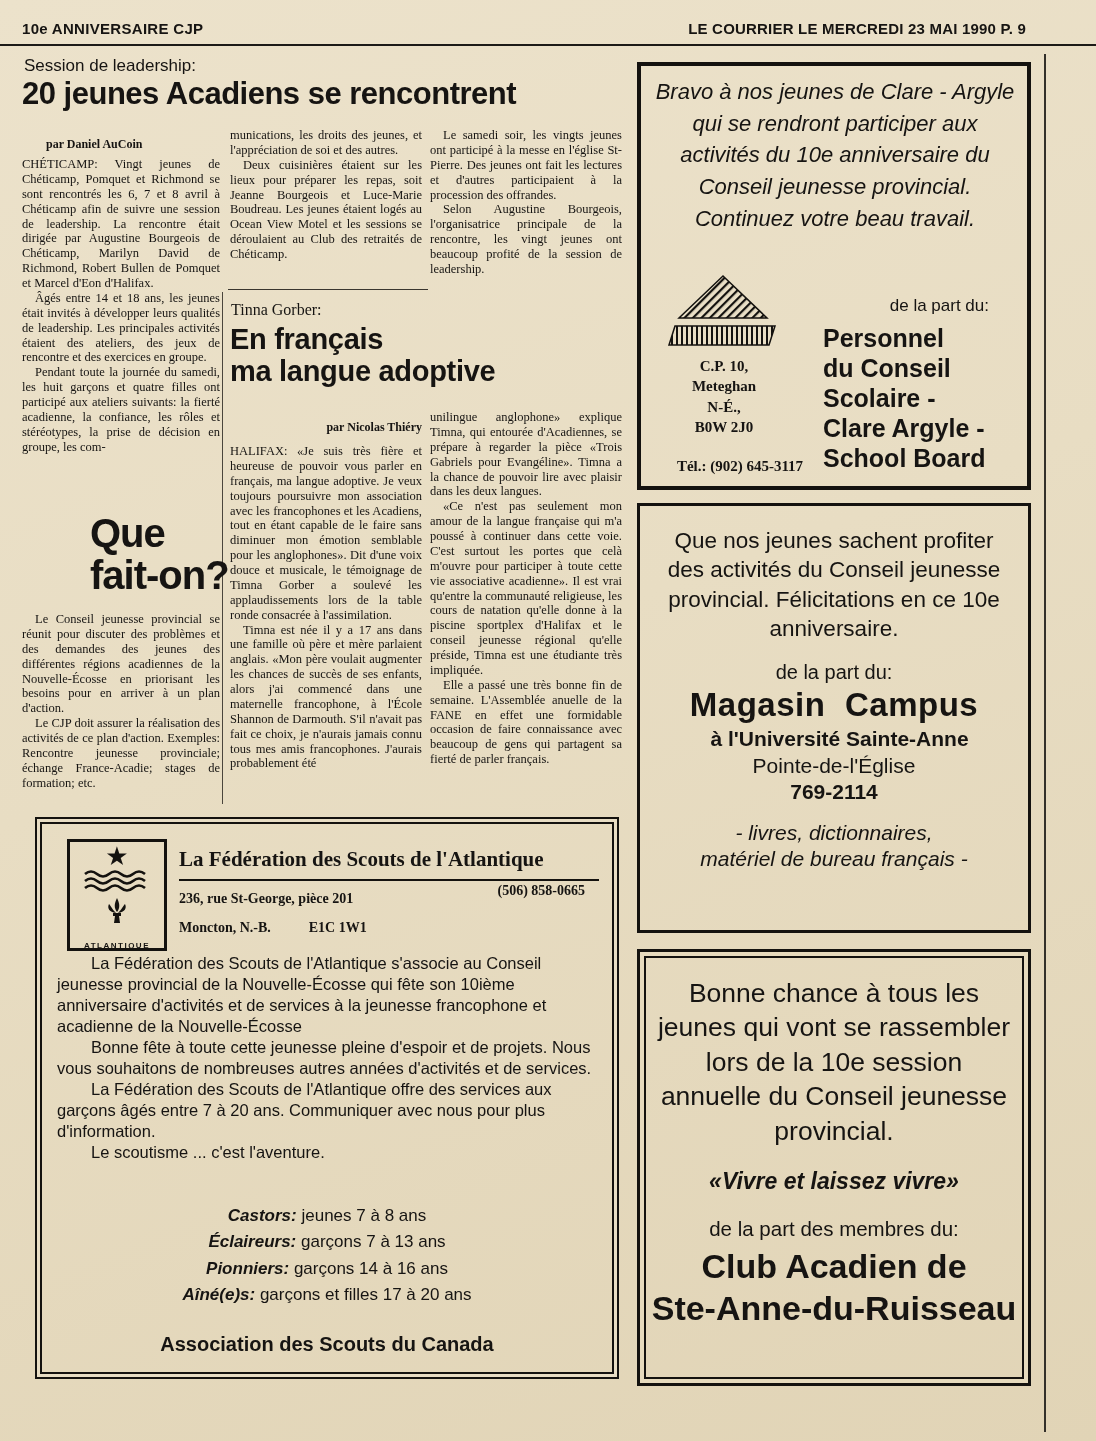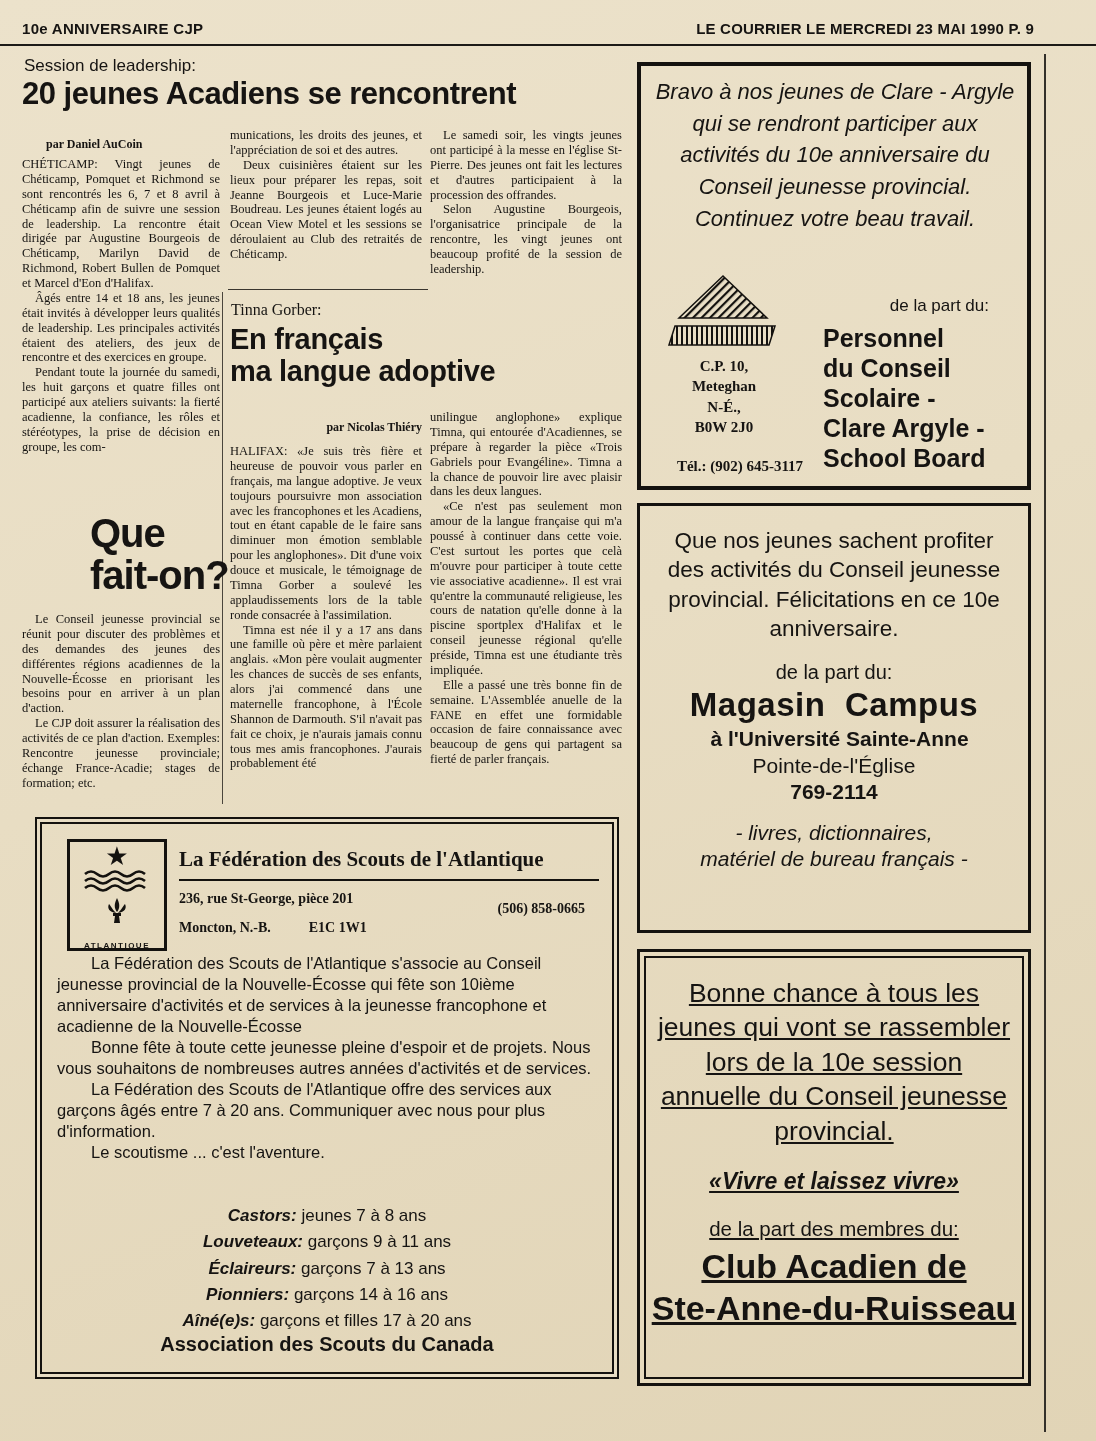--- a/index.html
+++ b/index.html
@@ -6,21 +6,21 @@
   html,body { margin:0; padding:0; }
   body { width:1096px; height:1441px; }
   .page {
     position:relative; width:1096px; height:1441px; overflow:hidden;
     background: linear-gradient(160deg, #ece2cb 0%, #e8ddc3 45%, #e1d4b6 100%);
     color:#161412;
     font-family:"Liberation Serif", serif;
   }
   
   .masthead-left  { position:absolute; left:22px; top:20px; font:bold 15px "Liberation Sans", sans-serif; letter-spacing:.3px; }
-  .masthead-right { position:absolute; right:62px; top:20px; font:bold 15px "Liberation Sans", sans-serif; letter-spacing:.2px; }
+  .masthead-right { position:absolute; right:70px; top:20px; font:bold 15px "Liberation Sans", sans-serif; letter-spacing:.2px; }
   .masthead-rule  { position:absolute; left:0; top:44px; width:1096px; height:2px; background:#1c1a17; }
   .edge-rule      { position:absolute; right:50px; top:54px; width:2px; height:1378px; background:#33302a; }
 
   
   .kicker1   { position:absolute; left:24px; top:56px; font:400 17px "Liberation Sans", sans-serif; }
   .headline1 { position:absolute; left:22px; top:76px; width:590px; font:bold 31px "Liberation Sans", sans-serif; letter-spacing:-.5px; }
   .byline1   { position:absolute; left:26px; top:137px; font:bold 12px "Liberation Serif", serif;margin-left:20px; }
 
   .newscol { position:absolute; font:12.5px/1.19 "Liberation Serif", serif; text-align:justify; overflow:hidden; }
   .newscol p { margin:0; text-indent:13px; }
@@ -47,21 +47,21 @@
     position:absolute; left:35px; top:817px; width:584px; height:562px;
     border:2px solid #14120f;
     box-shadow: inset 0 0 0 3px #e8ddc4, inset 0 0 0 5px #14120f;
   }
   .scout-logo { position:absolute; left:30px; top:20px; width:100px; height:112px; border:3px solid #14120f; text-align:center; overflow:hidden; }
   .scout-star { font-size:26px; line-height:1; margin-top:2px; color:#14120f; }
   .scout-caption { font:bold 8px "Liberation Sans", sans-serif; letter-spacing:1.5px; margin-top:13px; }
   .scouts-org  { position:absolute; left:142px; top:28px; font:bold 21px "Liberation Serif", serif; }
   .scouts-org-rule { position:absolute; left:142px; right:18px; top:60px; height:2px; background:#14120f; }
   .scouts-addr1 { position:absolute; left:142px; top:72px; font:bold 14px "Liberation Serif", serif; }
-  .scouts-phone { position:absolute; right:32px; top:82px; font:bold 14px "Liberation Serif", serif;padding-left:32px; }
+  .scouts-phone { position:absolute; right:32px; top:64px; font:bold 14px "Liberation Serif", serif;padding-left:32px; }
   .scouts-addr2 { position:absolute; left:142px; top:93px; font:bold 14px "Liberation Serif", serif;margin-top:8px; }
   .scouts-addr2 .postal { margin-left:38px; }
   .scouts-body { position:absolute; left:20px; top:134px; width:548px; font:16.5px/1.27 "Liberation Sans", sans-serif; }
   .scouts-body p { margin:0; text-indent:34px; }
   .scouts-groups { position:absolute; left:0; top:384px; width:100%; text-align:center; font:17px/1.55 "Liberation Sans", sans-serif; }
   .scouts-groups .glabel { font-style:italic; font-weight:bold; }
   .scouts-footer { position:absolute; left:0; top:514px; width:100%; text-align:center; font:bold 20px "Liberation Sans", sans-serif; }
 
   
   .ad1 { position:absolute; left:637px; top:62px; width:394px; height:428px; border:4px solid #14120f; }
@@ -77,21 +77,21 @@
   .ad2-from { margin-top:18px; font-size:20px; }
   .ad2-name { margin-top:2px; font-size:33px; font-weight:bold; letter-spacing:.5px; word-spacing:10px; }
   .ad2-loc  { margin-top:3px; font-size:21px; font-weight:bold;padding-left:11px; }
   .ad2-town { margin-top:3px; font-size:21px; }
   .ad2-phone{ margin-top:2px; font-size:21px; font-weight:bold; }
   .ad2-tagline { margin-top:16px; font-size:21px; font-style:italic; white-space:pre-line; line-height:1.25; }
 
   .ad3 {
     position:absolute; left:637px; top:949px; width:394px; height:437px;
     border:3px solid #14120f; text-align:center; font-family:"Liberation Sans", sans-serif;
-    box-shadow: inset 0 0 0 4px #e6dabd, inset 0 0 0 6px #14120f; overflow:hidden;text-decoration:underline;
+    box-shadow: inset 0 0 0 4px #e6dabd, inset 0 0 0 6px #14120f; overflow:hidden;
   }
   .ad3-msg { margin:24px 16px 0; font-size:26.5px; line-height:1.3; }
   .ad3-quote { margin-top:20px; font-size:23px; font-style:italic; font-weight:bold; }
   .ad3-from { margin-top:22px; font-size:20.5px; }
   .ad3-name { margin-top:5px; font-size:34px; font-weight:bold; line-height:1.22; white-space:pre-line; }
 </style>
 </head>
 <body>
 
 <div class="page">
@@ -168,21 +168,20 @@
       <span>Moncton, N.-B.</span><span class="postal">E1C 1W1</span>
     </div>
     <div class="scouts-body">
       <p>La Fédération des Scouts de l'Atlantique s'associe au Conseil jeunesse provincial de la Nouvelle-Écosse qui fête son 10ième anniversaire d'activités et de services à la jeunesse francophone et acadienne de la Nouvelle-Écosse</p>
       <p>Bonne fête à toute cette jeunesse pleine d'espoir et de projets. Nous vous souhaitons de nombreuses autres années d'activités et de services.</p>
       <p>La Fédération des Scouts de l'Atlantique offre des services aux garçons âgés entre 7 à 20 ans. Communiquer avec nous pour plus d'information.</p>
       <p>Le scoutisme ... c'est l'aventure.</p>
     </div>
     <div class="scouts-groups">
       <div><span class="glabel">Castors:</span><span> jeunes 7 à 8 ans</span></div>
-      <div><span class="glabel">Louveteaux:</span><span> garçons 9 à 11 ans</span></div>
       <div><span class="glabel">Éclaireurs:</span><span> garçons 7 à 13 ans</span></div>
       <div><span class="glabel">Pionniers:</span><span> garçons 14 à 16 ans</span></div>
       <div><span class="glabel">Aîné(e)s:</span><span> garçons et filles 17 à 20 ans</span></div>
     </div>
     <div class="scouts-footer">Association des Scouts du Canada</div>
   </div>
 
   <div class="ad1">
     <div class="ad1-msg">Bravo à nos jeunes de Clare - Argyle qui se rendront participer aux activités du 10e anniversaire du Conseil jeunesse provincial. Continuez votre beau travail.</div>
     <div class="ad1-logo">

